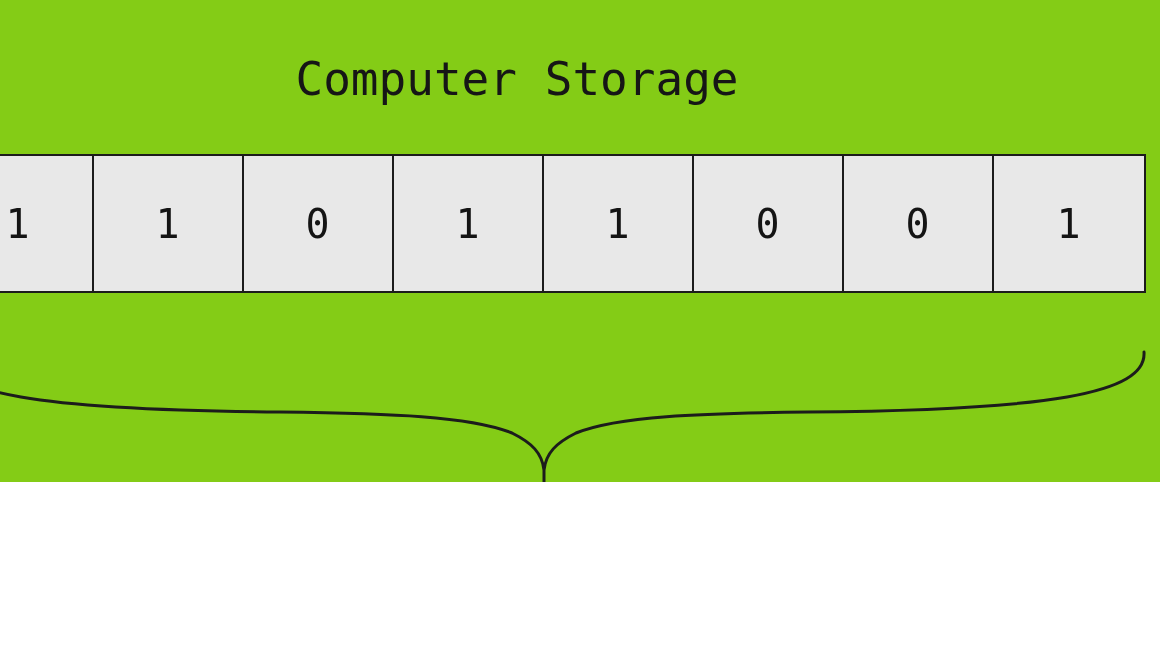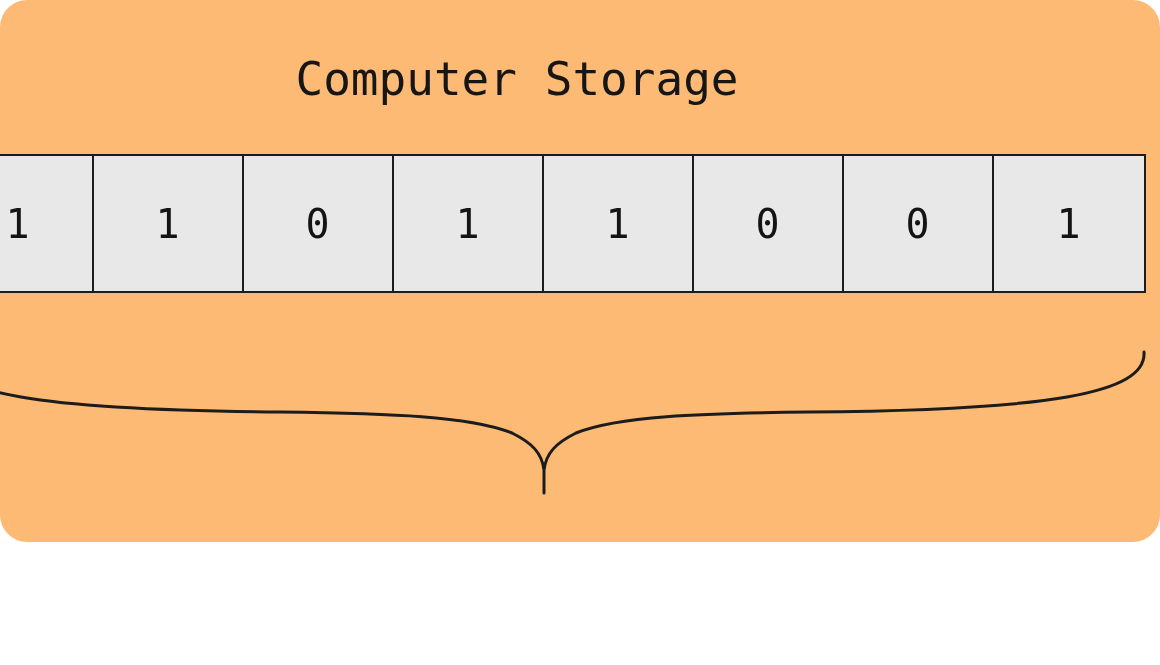--- a/index.html
+++ b/index.html
@@ -9,24 +9,23 @@
   body {
     width: 1160px;
     height: 665px;
     background: #ffffff;
     font-family: "DejaVu Sans Mono", "Liberation Mono", monospace;
     color: #161616;
   }
   .canvas {
     position: relative;
     width: 1160px;
-    height: 542px;
+    height: 482px;
     overflow: hidden;
-    background: #fdba74;
-    border-radius: 27px;
+    background: #84cc16;
   }
   .title {
     position: absolute;
     top: 56px;
     left: 517px;
     transform: translateX(-50%);
     font-size: 46px;
     line-height: 1;
     white-space: nowrap;
     color: #161616;

